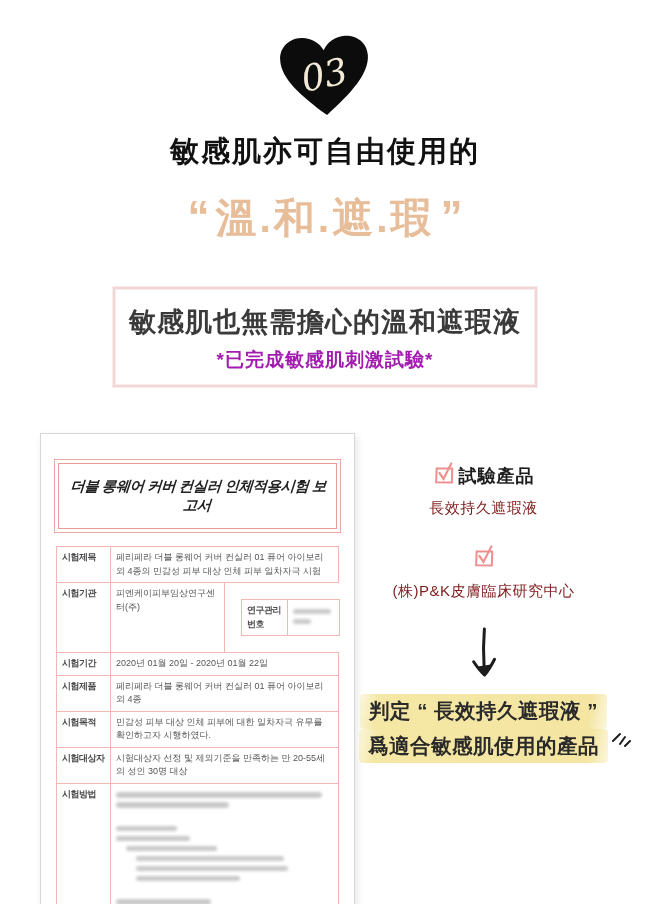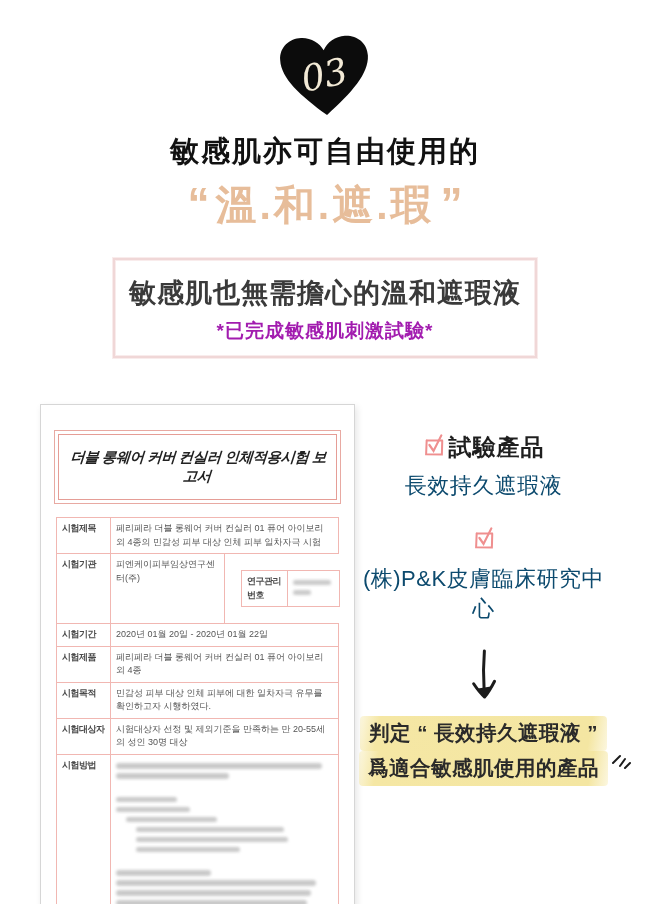--- a/index.html
+++ b/index.html
@@ -7,28 +7,28 @@
   body { height:904px; overflow:hidden; position:relative; color:#1a1a1a; }
 
   
   .top { text-align:center; padding-top:34px; }
   .heart-wrap { display:inline-block; }
   .main-heading {
     margin-top:14px; font-size:29px; font-weight:800; letter-spacing:2px;
     color:#111111; line-height:1.1;
   }
   .sub-heading {
-    margin-top:12px; font-size:41px; font-weight:800; letter-spacing:3px;
+    margin-top:25px; font-size:41px; font-weight:800; letter-spacing:3px;
     color:#e7bd9a; line-height:1.1;
   }
   .sub-heading .q { font-size:44px; letter-spacing:0; padding:0 6px; }
 
   
   .banner {
-    width:424px; margin:30px auto 0; text-align:center;
+    width:424px; margin:46px auto 0; text-align:center;
     border:2px solid #f0d7d7; box-shadow:0 0 0 1px #f9ecec inset, 0 0 0 1px #f9ecec;
     padding:15px 8px 12px;
   }
   .banner-title { font-size:27px; font-weight:700; color:#3a3a3a; letter-spacing:1px; }
   .banner-subtitle { margin-top:7px; font-size:19px; font-weight:600; color:#a21caf; letter-spacing:1px;text-align:center; }
 
   
   .content { display:flex; margin-top:46px; padding:0 38px 0 40px; align-items:flex-start; }
 
   
@@ -61,23 +61,23 @@
     filter:blur(1.6px); opacity:.55; margin:4.5px 0;
   }
   .gap { height:9px; }
   .ind1 { margin-left:10px; } .ind2 { margin-left:20px; }
 
   
   .summary { flex:1; text-align:center; padding-top:28px; }
   .summary-item { margin-bottom:25px; }
   .item-title {
     display:flex; align-items:center; justify-content:center; gap:4px;
-    font-size:23px; font-weight:800; color:#1e1e1e; letter-spacing:1px;
-  }
-  .item-value { margin-top:8px; font-size:22px; color:#0c4a6e; line-height:1.35; letter-spacing:0.5px; }
+    font-size:18px; font-weight:800; color:#1e1e1e; letter-spacing:1px;
+  }
+  .item-value { margin-top:8px; font-size:15px; color:#7f1d1d; line-height:1.35; letter-spacing:0.5px; }
 
   .arrow-wrap { margin:6px 0 12px; }
 
   .conclusion { font-size:20.5px; font-weight:800; color:#2a2a2a; line-height:1.45; letter-spacing:0.5px; }
   .hl {
     display:inline-block; padding:2px 9px 3px;
     background:linear-gradient(100deg, rgba(246,232,166,.35) 0%, #f5e7a4 8%, #f4e6a2 92%, rgba(246,232,166,.35) 100%);
     border-radius:4px;
   }
   .hl-row2 { position:relative; }

